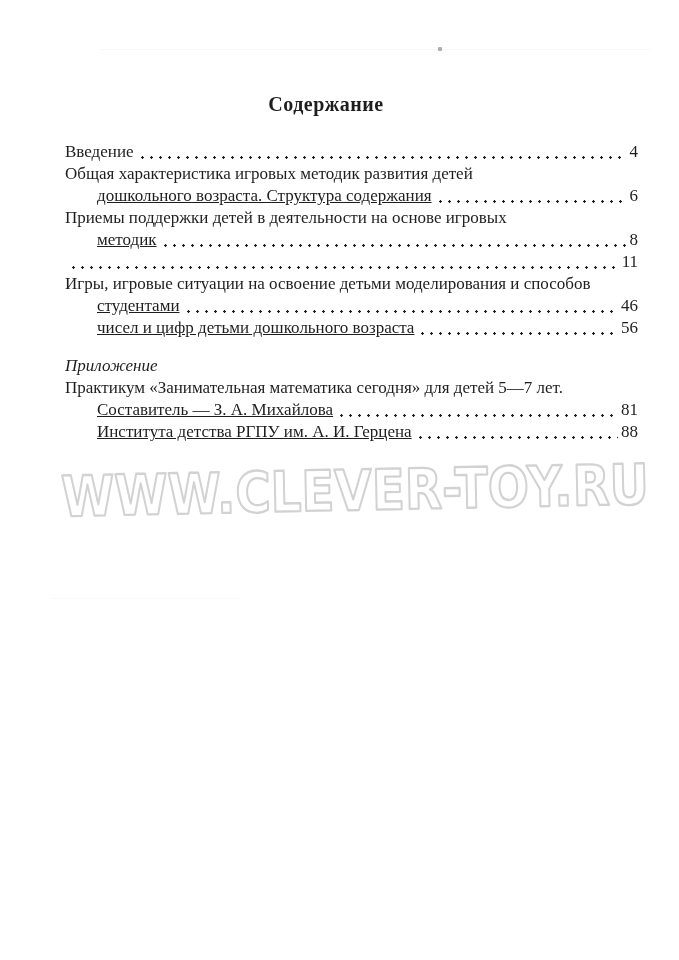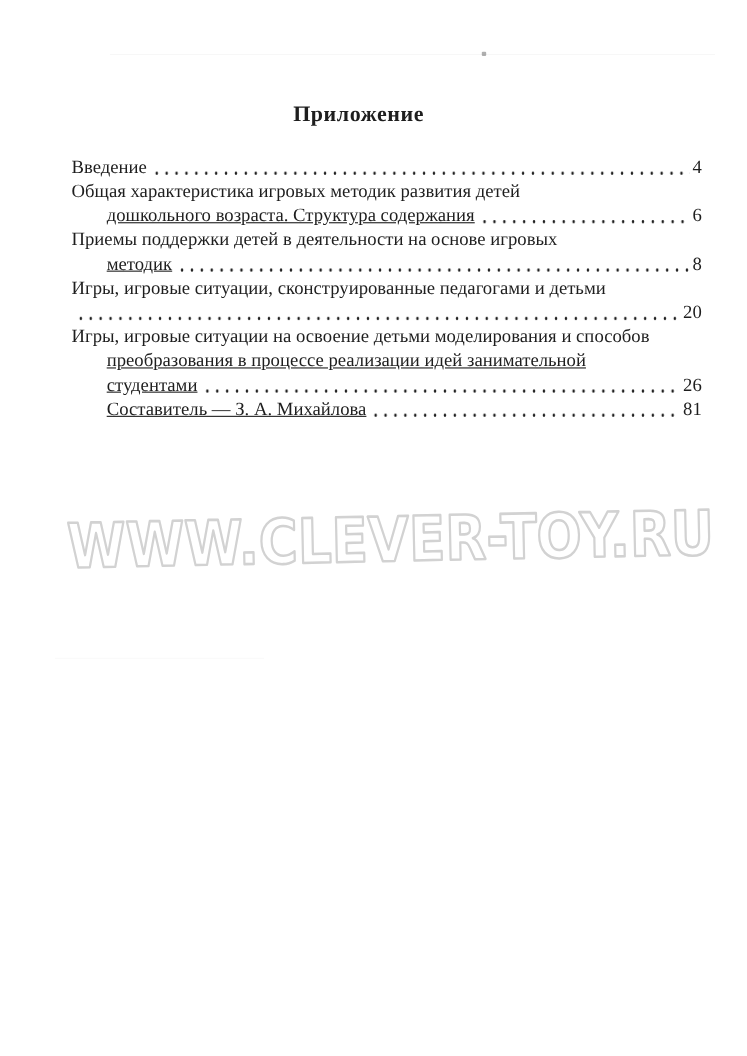--- a/index.html
+++ b/index.html
@@ -79,21 +79,21 @@
 <div class="page">
 
   <div class="scan-line-a"></div>
   <div class="speck"></div>
   <div class="scan-line-b"></div>
 
   <svg class="watermark" width="606" height="90" viewBox="0 0 606 90">
     <text x="303" y="64" text-anchor="middle" textLength="588" lengthAdjust="spacingAndGlyphs" font-family="DejaVu Sans, sans-serif" font-weight="bold" font-size="56" fill="#ffffff" stroke="#d2d2d2" stroke-width="2.3" stroke-linejoin="round" transform="rotate(-1.2 303 45)">WWW.CLEVER-TOY.RU</text>
   </svg>
 
-  <div class="title">Приложение</div>
+  <div class="title">Содержание</div>
 
   <div class="toc">
 
     <div class="row">
       <span class="t">Введение</span>
       <span class="dots"></span>
       <span class="pg">4</span>
     </div>
 
     <div class="row">
@@ -109,51 +109,61 @@
     <div class="row">
       <span class="t">Приемы поддержки детей в деятельности на основе игровых</span>
     </div>
 
     <div class="row indent">
       <span class="t">методик</span>
       <span class="dots"></span>
       <span class="pg">8</span>
     </div>
 
-    <div class="row">
-      <span class="t">Игры, игровые ситуации, сконструированные педагогами и детьми</span>
-    </div>
 
     <div class="row indent">
       <span class="dots"></span>
-      <span class="pg">20</span>
+      <span class="pg">11</span>
     </div>
 
     <div class="row">
       <span class="t">Игры, игровые ситуации на освоение детьми моделирования и способов</span>
     </div>
 
-    <div class="row indent">
-      <span class="t">преобразования в процессе реализации идей занимательной</span>
-    </div>
 
     <div class="row indent">
       <span class="t">студентами</span>
       <span class="dots"></span>
-      <span class="pg">26</span>
+      <span class="pg">46</span>
     </div>
 
 
+    <div class="row indent">
+      <span class="t">чисел и цифр детьми дошкольного возраста</span>
+      <span class="dots"></span>
+      <span class="pg">56</span>
+    </div>
 
+    <div class="row italic gap-before">
+      <span class="t">Приложение</span>
+    </div>
 
+    <div class="row">
+      <span class="t">Практикум «Занимательная математика сегодня» для детей 5—7 лет.</span>
+    </div>
 
     <div class="row indent">
       <span class="t">Составитель — З. А. Михайлова</span>
       <span class="dots"></span>
       <span class="pg">81</span>
     </div>
 
 
+    <div class="row indent">
+      <span class="t">Института детства РГПУ им. А. И. Герцена</span>
+      <span class="dots"></span>
+      <span class="pg">88</span>
+    </div>
 
 
 
   </div>
 </div>
 
 </body></html>

